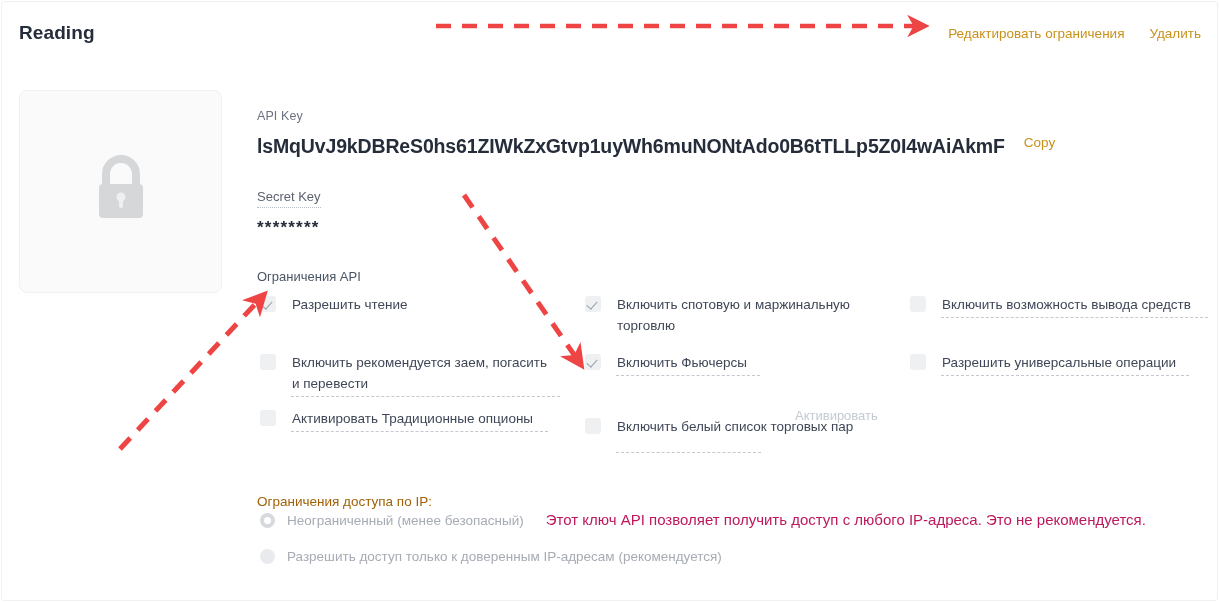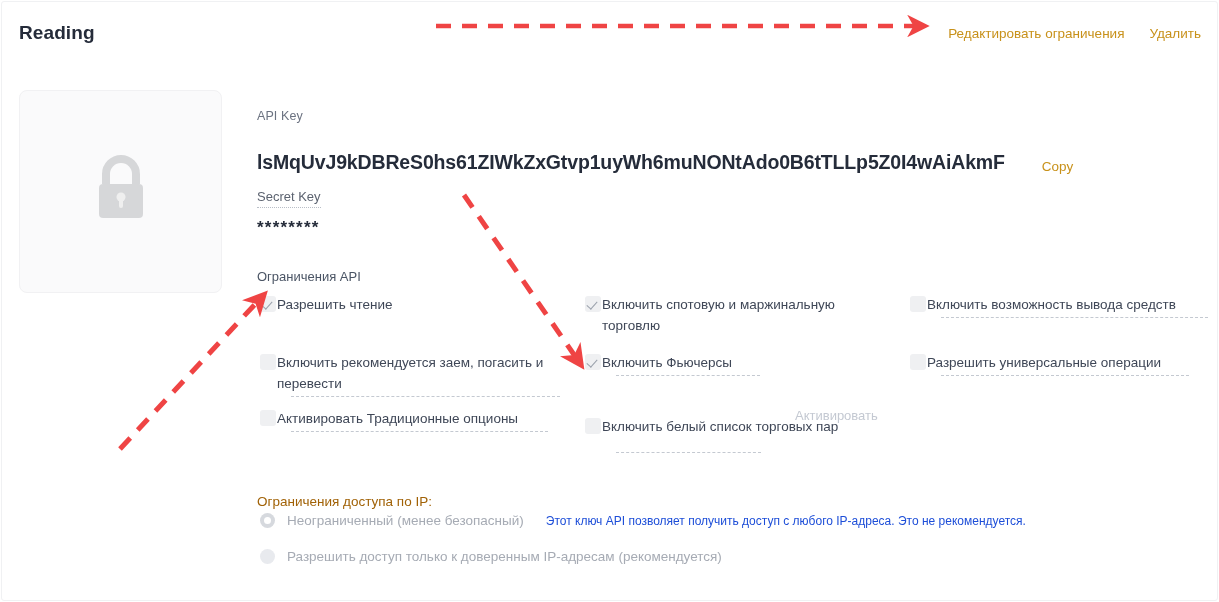--- a/index.html
+++ b/index.html
@@ -70,24 +70,24 @@
   
   .pane { position: absolute; left: 255px; top: 0; right: 0; height: 100%; }
 
   .field-label {
     font-size: 12.5px;
     color: #6b7280;
     letter-spacing: .1px;
   }
   .api-row {
     position: absolute;
-    left: 0; top: 149px;
-    display: flex;
-    align-items: flex-end;
-    gap: 37px;
+    left: 0; top: 133px;
+    display: flex;
+    align-items: flex-start;
+    gap: 19px;
   }
   .api-key-value {
     font-size: 19.5px;
     font-weight: 700;
     letter-spacing: -.15px;
     color: #252c3a;
     white-space: nowrap;
   }
   .label-api-key { position: absolute; left: 0; top: 107px; }
 
@@ -125,21 +125,21 @@
     top: 0;
   }
   .col-1 { left: 3px;   width: 300px; }
   .col-2 { left: 328px; width: 300px; }
   .col-3 { left: 653px; width: 300px; }
 
   .perm-item {
     position: absolute;
     display: flex;
     align-items: flex-start;
-    gap: 1px;
+    gap: 16px;
   }
 
   .cbox {
     width: 16px; height: 16px;
     min-width: 16px;
     border-radius: 3px;
     background: #eff0f2;
     margin-top: 2px;
     position: relative;
   }
@@ -196,22 +196,22 @@
     width: 7px; height: 7px;
     border-radius: 50%;
     background: #fff;
   }
   .ip-label {
     font-size: 13.5px;
     color: #a6abb4;
     white-space: nowrap;
   }
   .ip-warning {
-    font-size: 12px;
-    color: #1d4ed8;
+    font-size: 15px;
+    color: #be185d;
     white-space: nowrap;
   }
 
   
   .annots {
     position: absolute;
     left: 0; top: 0;
     width: 1219px; height: 602px;
     pointer-events: none;
   }

